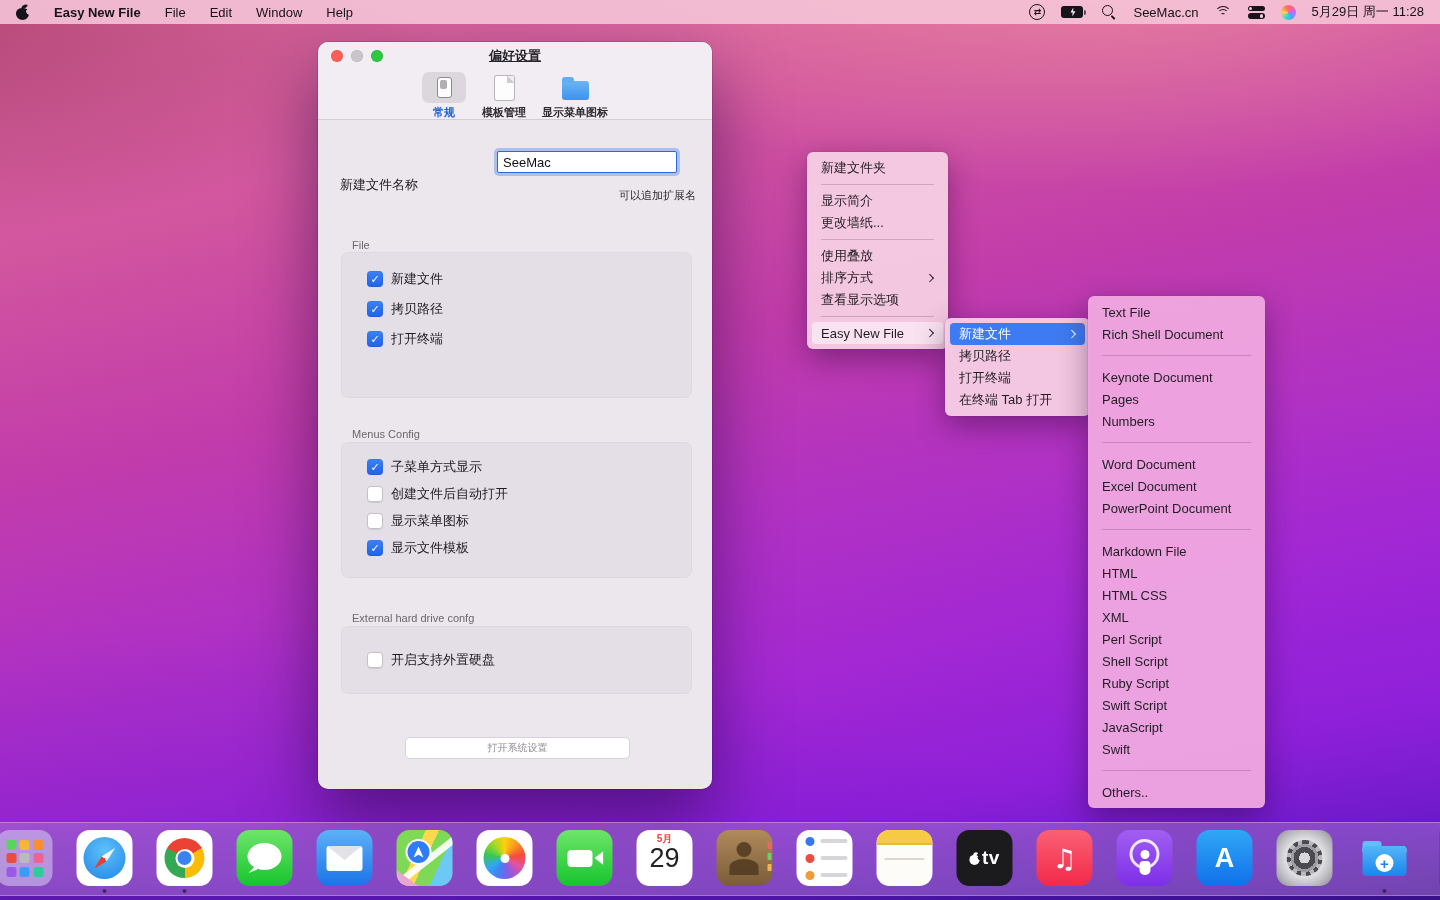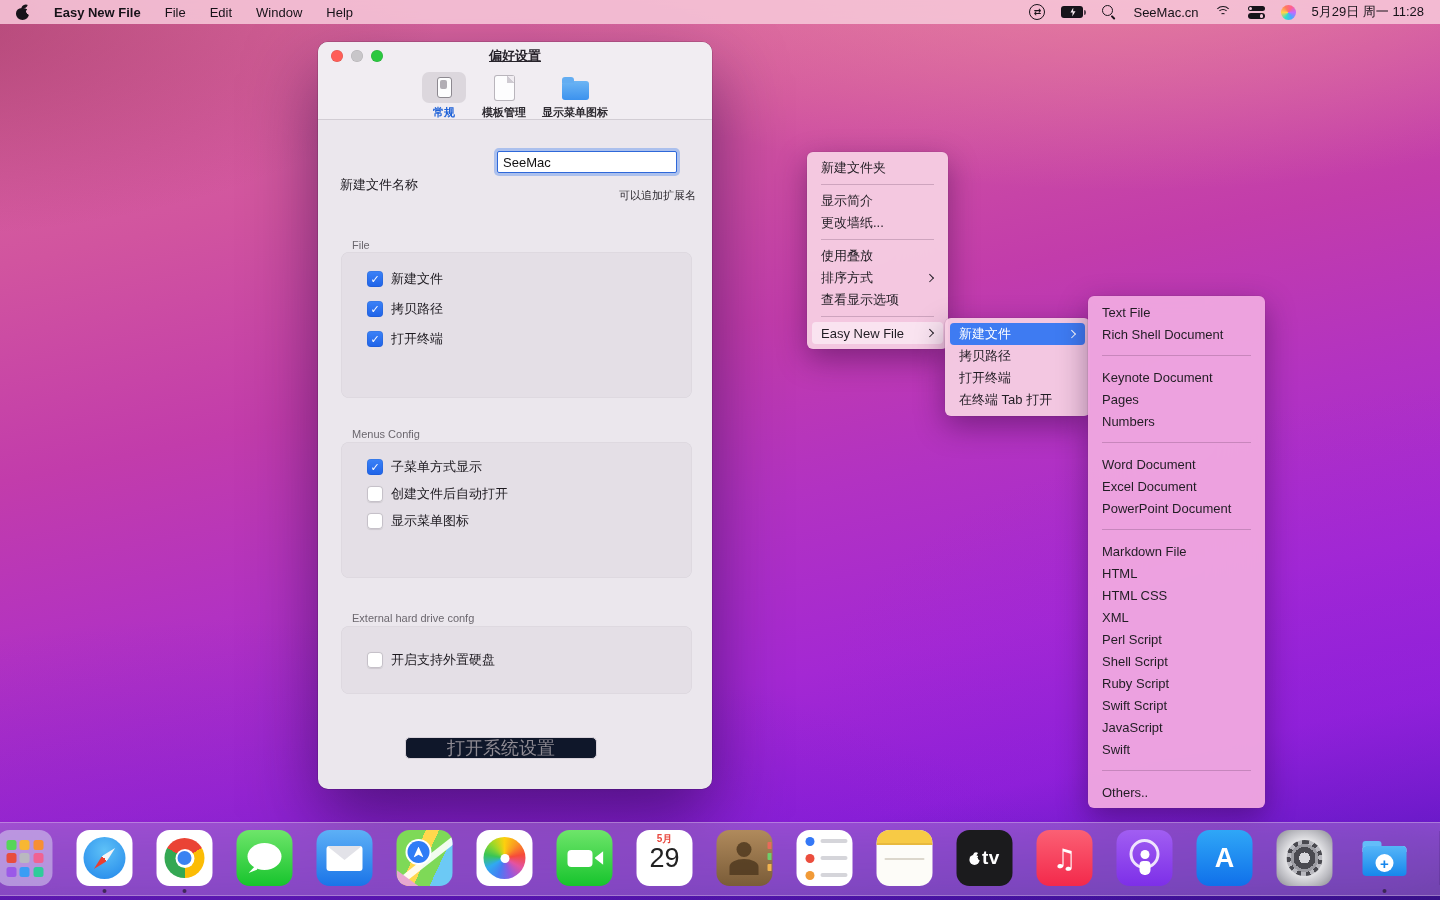--- a/index.html
+++ b/index.html
@@ -94,22 +94,22 @@
   .g2{top:322px;height:136px;padding-top:14px;gap:5px;}
   .g3{top:506px;height:68px;justify-content:center;padding-top:0;}
   .cbrow{display:flex;align-items:center;gap:8px;height:22px;}
   .cb{width:16px;height:16px;border-radius:4px;background:#fff;box-shadow:inset 0 0 0 1px #c6c1c9,0 .5px 1px rgba(0,0,0,.1);
     display:flex;align-items:center;justify-content:center;cursor:default;flex:none;}
   .cb .tick{display:none;color:#fff;font-size:11px;font-weight:700;line-height:1;}
   .cb .tick::before{content:"✓";}
   .cb.on{background:linear-gradient(180deg,#3b82f7,#1f63e8);box-shadow:inset 0 0 0 .5px rgba(0,0,0,.1);}
   .cb.on .tick{display:block;}
   .cb-label{font-size:13px;color:#1d1a20;}
-  .open-btn{position:absolute;left:87px;top:617px;width:192px;height:22px;border-radius:5px;
-    background:#0f172a;border:1px solid #d8d2da;color:#8f8b93;font-size:18px;display:flex;
+  .open-btn{position:absolute;left:87px;top:617px;width:225px;height:22px;border-radius:5px;
+    background:#ffffff;border:1px solid #d8d2da;color:#8f8b93;font-size:10px;display:flex;
     align-items:center;justify-content:center;cursor:default;}
 
   
   .menu{position:absolute;border-radius:6px;padding:5px 0;font-size:13px;color:#211d24;
     box-shadow:0 10px 30px rgba(30,0,45,.4),0 0 0 .5px rgba(120,60,110,.25);backdrop-filter:blur(25px);z-index:30;}
   .menu1{left:807px;top:152px;width:141px;background:rgba(246,208,227,.94);}
   .menu2{left:945px;top:318px;width:145px;background:rgba(246,208,227,.94);z-index:31;}
   .menu3{left:1088px;top:296px;width:177px;background:rgba(239,167,224,.96);z-index:32;}
   .mi{display:flex;align-items:center;height:22px;padding:0 9px;margin:0 5px;border-radius:4px;cursor:default;}
   .mi .chev{margin-left:auto;width:5.5px;height:5.5px;border-top:1.7px solid currentColor;
@@ -345,20 +345,26 @@
           <span class="cb-label">子菜单方式显示</span>
         </div>
         <div class="cbrow">
           <span class="cb"></span>
           <span class="cb-label">创建文件后自动打开</span>
         </div>
         <div class="cbrow">
           <span class="cb"></span>
           <span class="cb-label">显示菜单图标</span>
         </div>
+        <div class="cbrow">
+          <span class="cb on">
+              <span class="tick"></span>
+            </span>
+          <span class="cb-label">显示文件模板</span>
+        </div>
       </div>
 
       <span class="sec-label" style="top:492px">External hard drive confg</span>
       <div class="group g3">
         <div class="cbrow">
           <span class="cb"></span>
           <span class="cb-label">开启支持外置硬盘</span>
         </div>
       </div>
 

